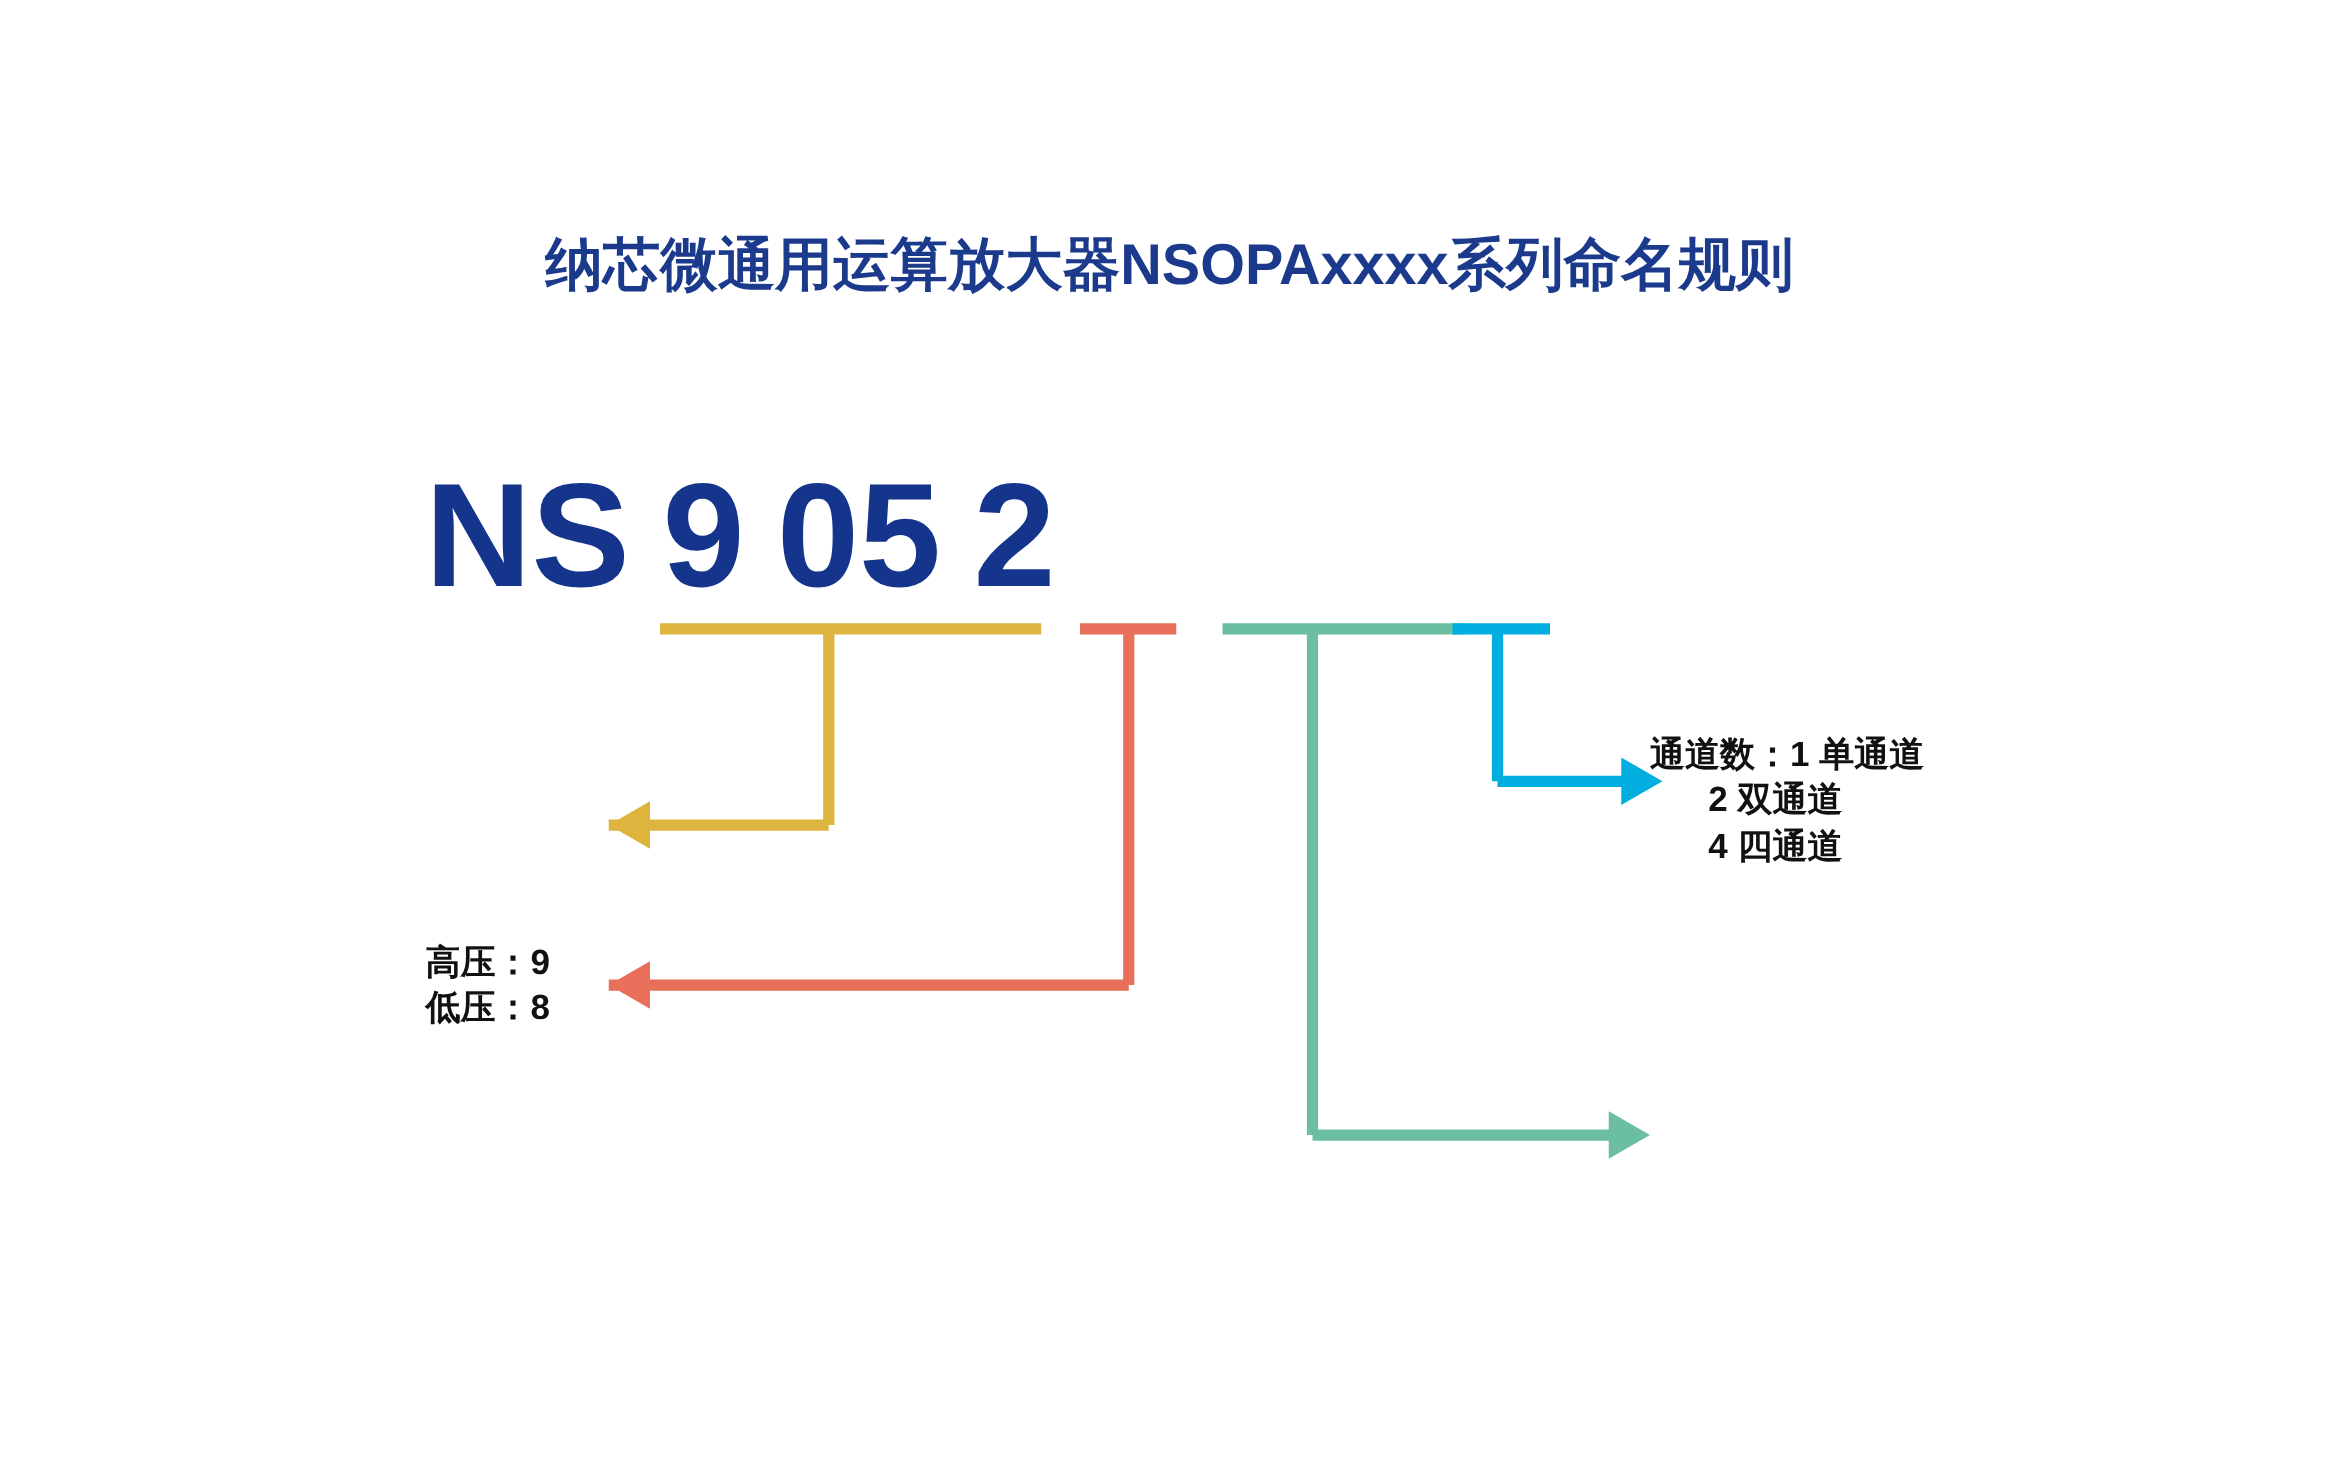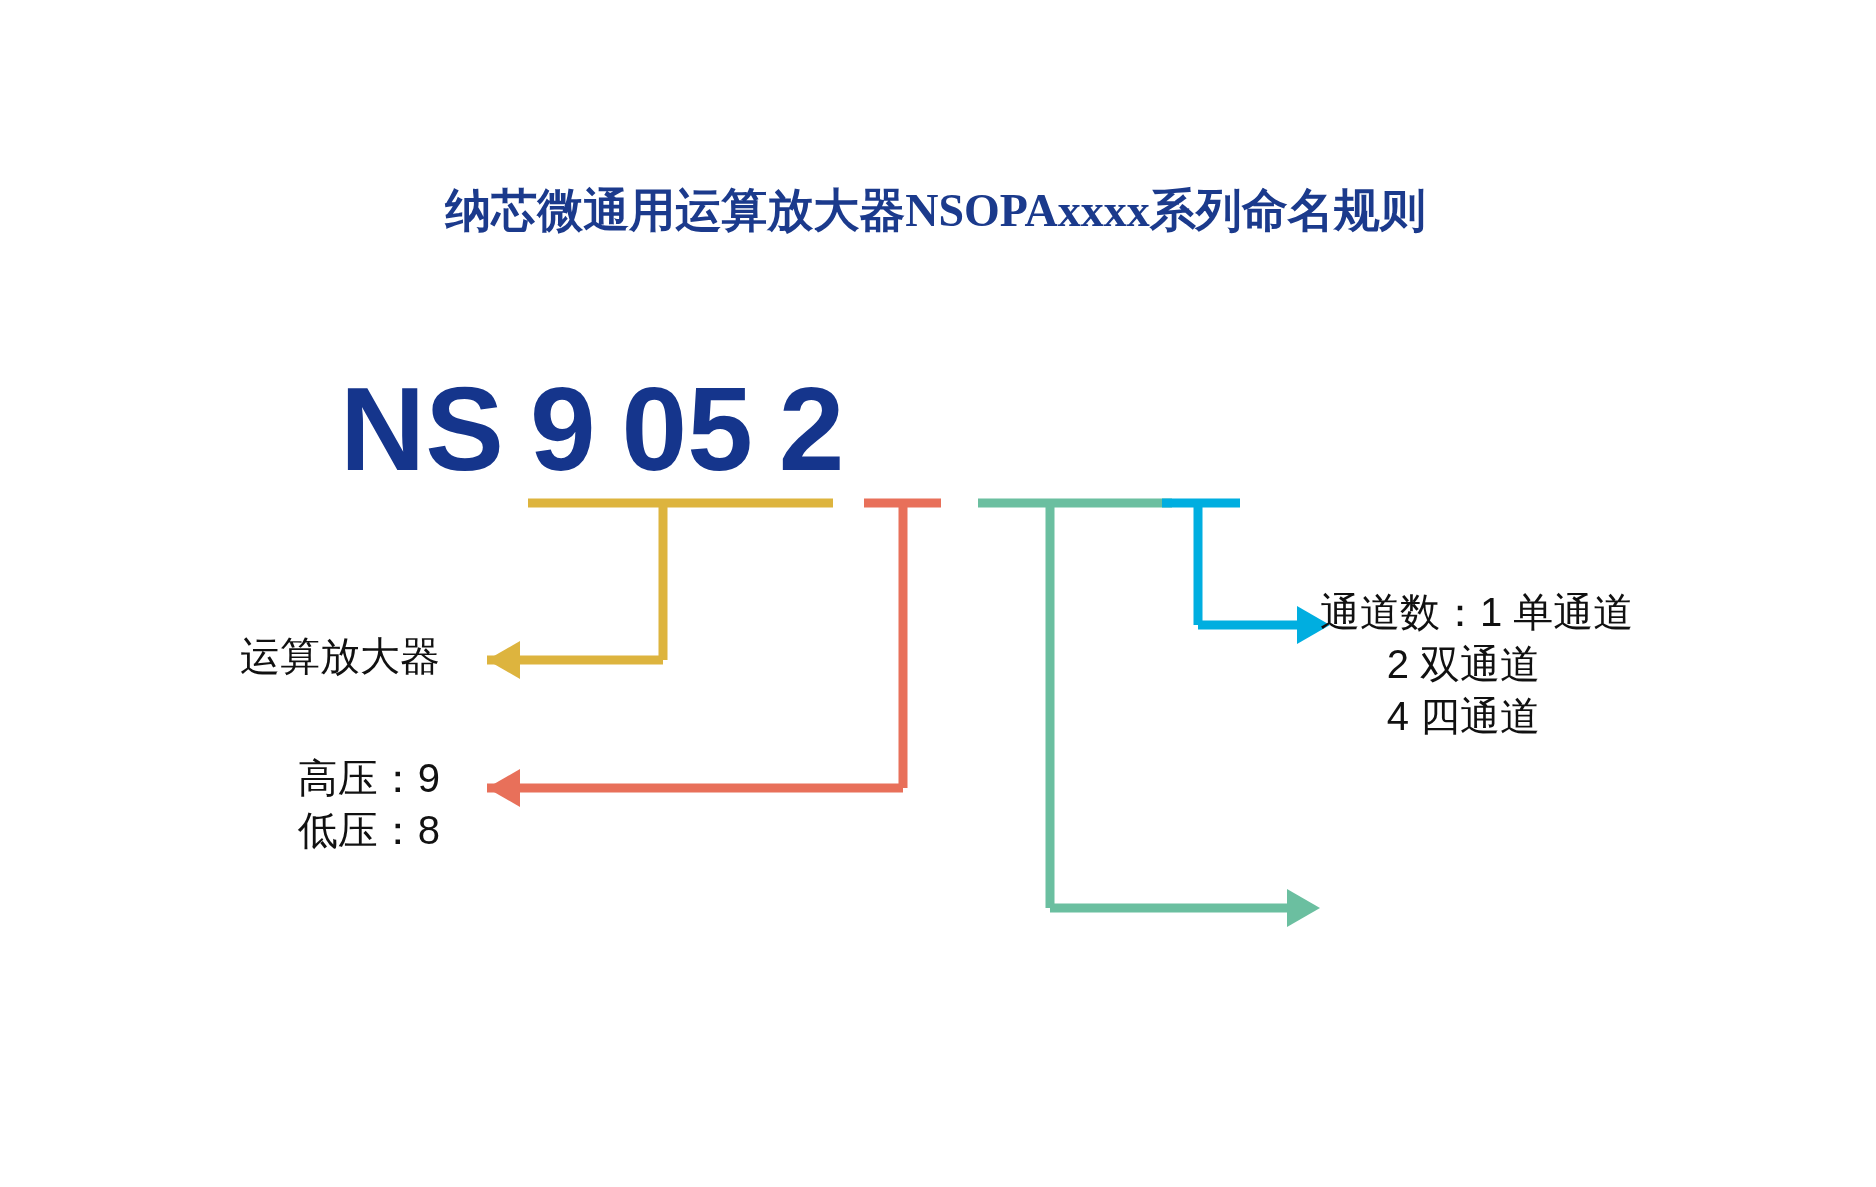--- a/index.html
+++ b/index.html
@@ -15,21 +15,20 @@
   #title{
     position:absolute;
     left:0;top:188px;width:1871px;
     text-align:center;
     color:#1B3A8C;
     font-size:46px;
     font-weight:bold;
     letter-spacing:0px;
     white-space:nowrap;
     line-height:1;
-    font-family:Liberation Serif, serif;
   }
 
   
   #partnumber{
     position:absolute;
     left:340px;top:370px;
     height:110px;
     display:flex;
     align-items:baseline;
     color:#15358C;
@@ -38,22 +37,22 @@
     line-height:1;
     white-space:nowrap;
   }
   #partnumber .seg{display:inline-block;}
   #partnumber .gap{display:inline-block;width:26px;}
 
   
   .label{
     position:absolute;
     color:#111111;
-    font-size:40px;
-    font-weight:normal;
+    font-size:28px;
+    font-weight:bold;
     line-height:1.30;
     white-space:pre;
   }
   .label.right-align{text-align:right;}
   .label.left-align{text-align:left;}
 
   #lbl-opamp{left:90px;top:630px;width:350px;}
   #lbl-voltage{left:90px;top:752px;width:350px;}
   #lbl-channels{left:1320px;top:586px;width:480px;}
   #lbl-bandwidth{left:1290px;top:806px;width:510px;}
@@ -102,21 +101,20 @@
     </g>
 
     <g>
       <path d="M 1162 503 L 1240 503" stroke="#00AEE0" stroke-width="9" fill="none"></path>
       <path d="M 1198 503 L 1198 625" stroke="#00AEE0" stroke-width="9" fill="none"></path>
       <path d="M 1198 625 L 1300 625" stroke="#00AEE0" stroke-width="9" fill="none"></path>
       <path d="M 1330 625 L 1297 606 L 1297 644 Z" fill="#00AEE0"></path>
     </g>
   </svg>
 
-  <div class="label right-align" id="lbl-opamp">运算放大器</div>
 
   <div class="label right-align" id="lbl-voltage">高压：9
 低压：8</div>
 
   <div class="label left-align" id="lbl-channels">通道数：1 单通道
       2 双通道
       4 四通道</div>
 
 
 </div>

